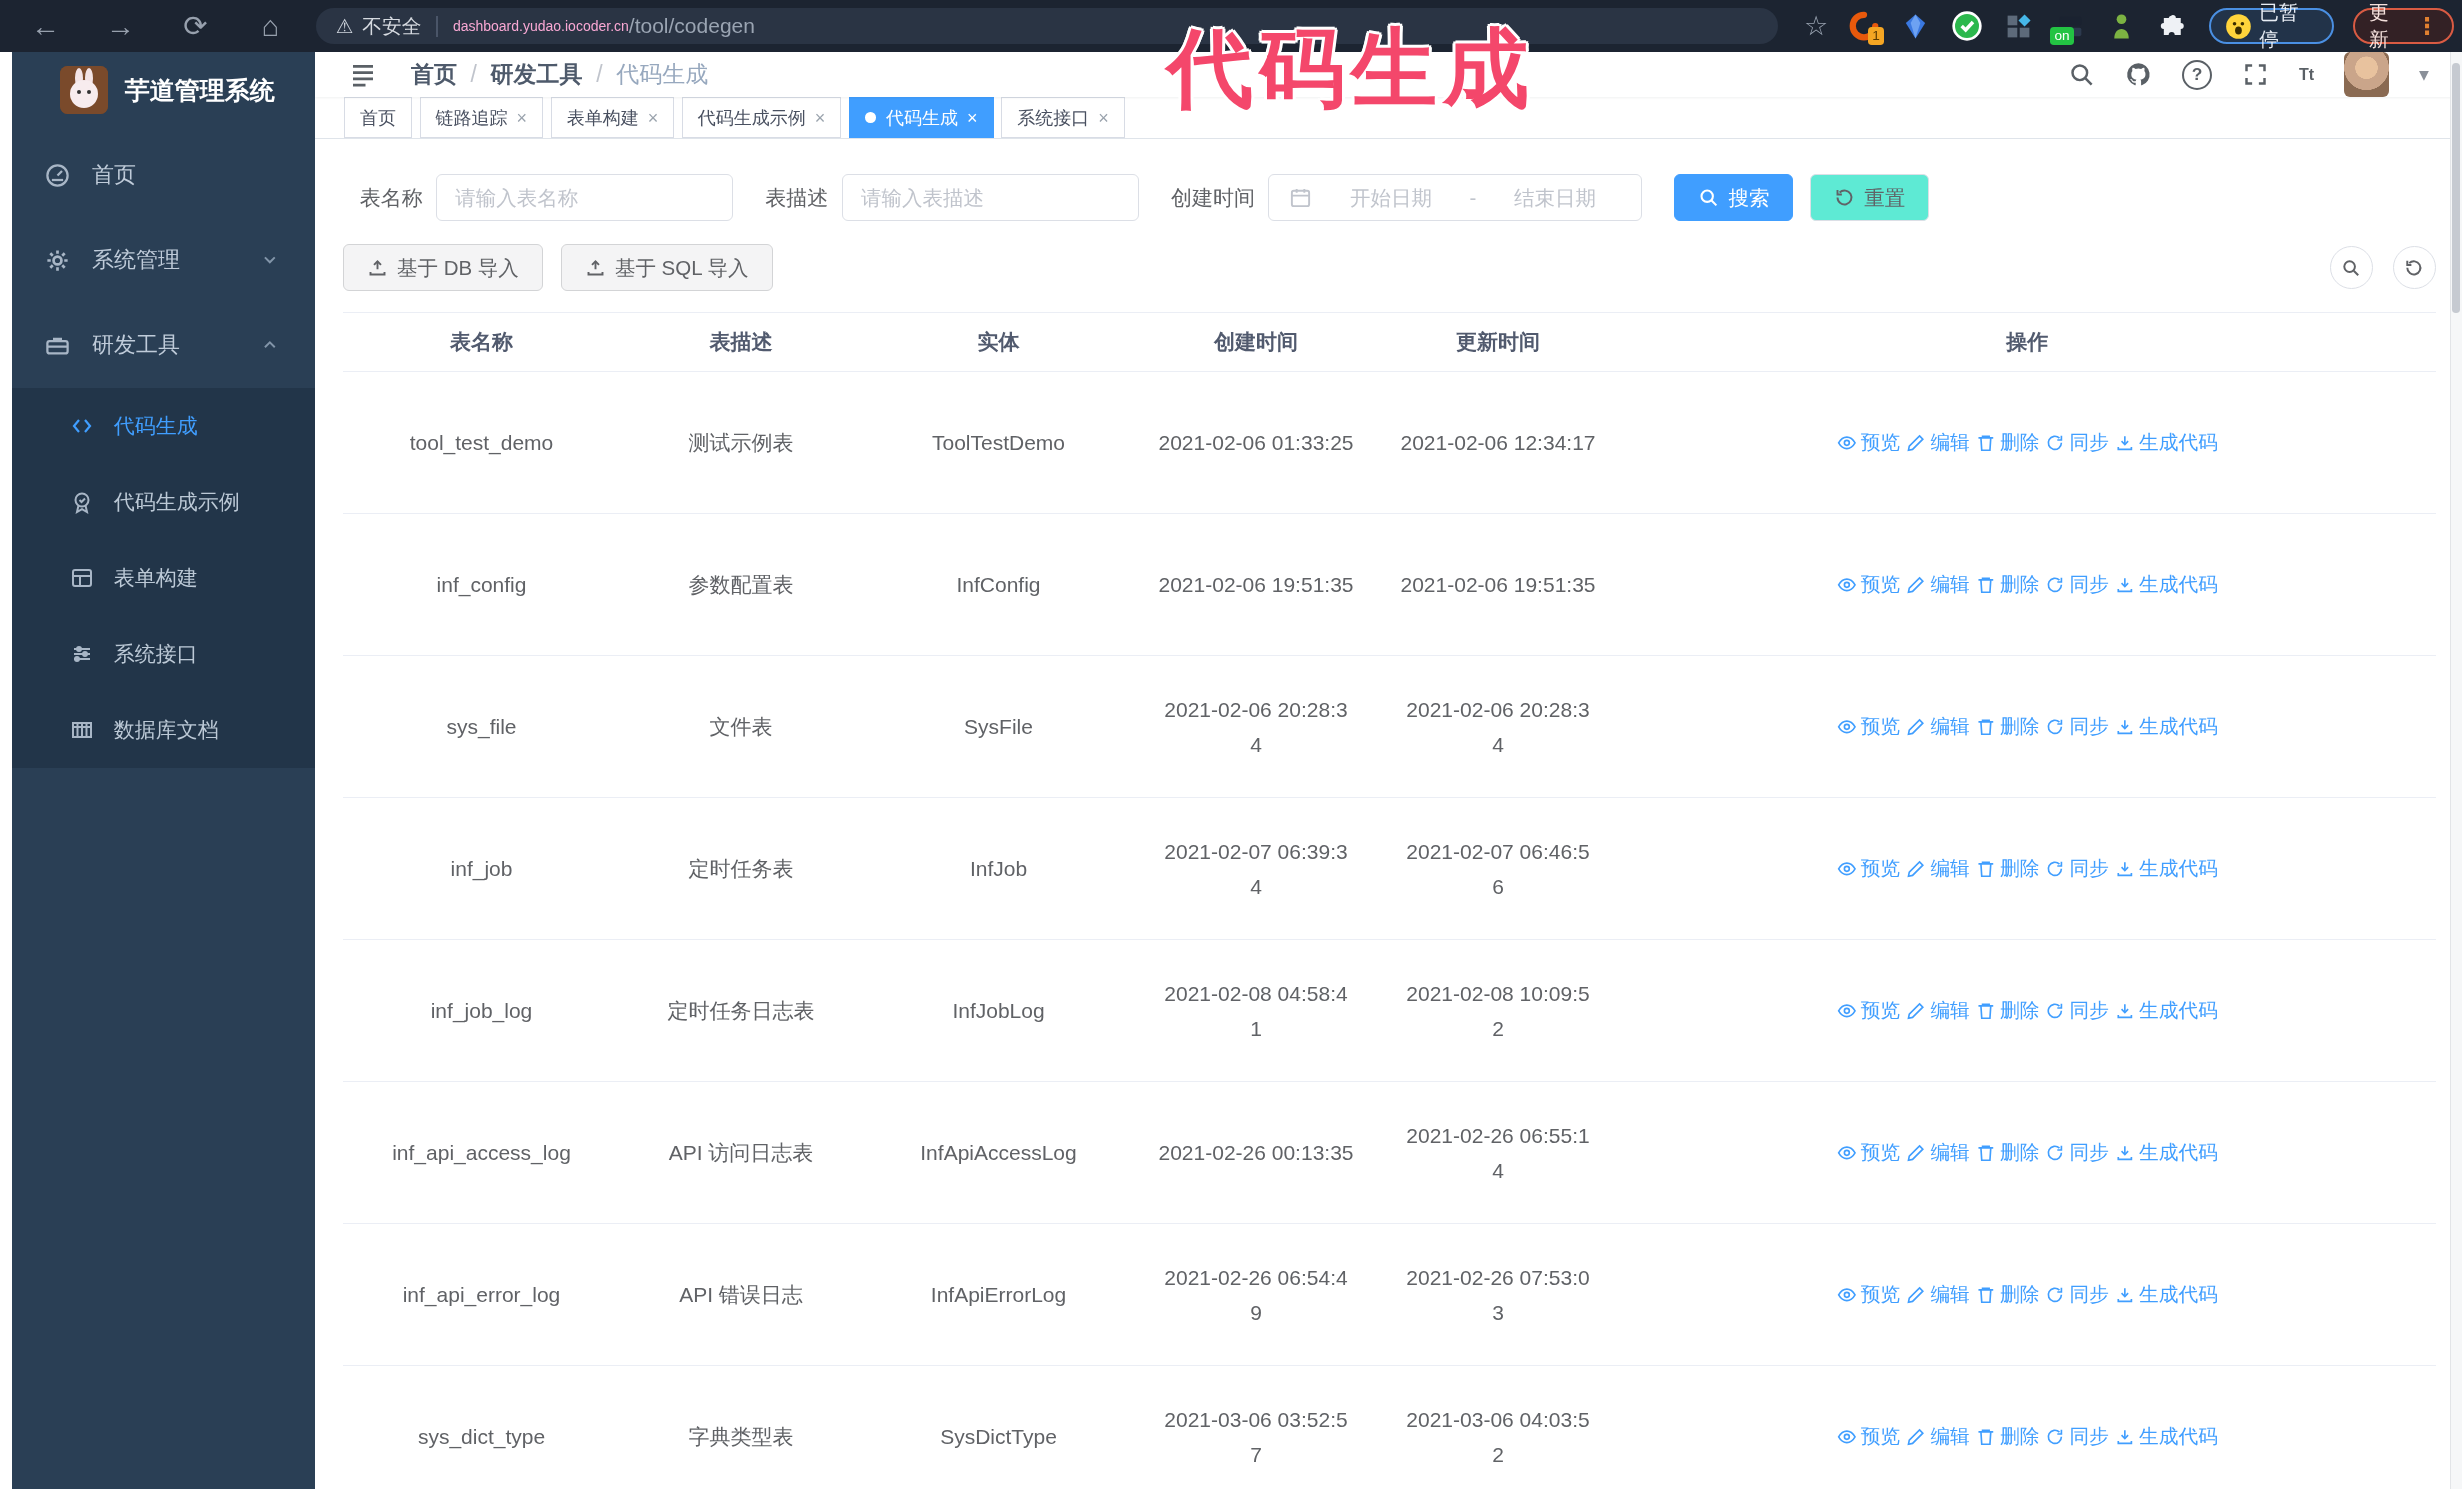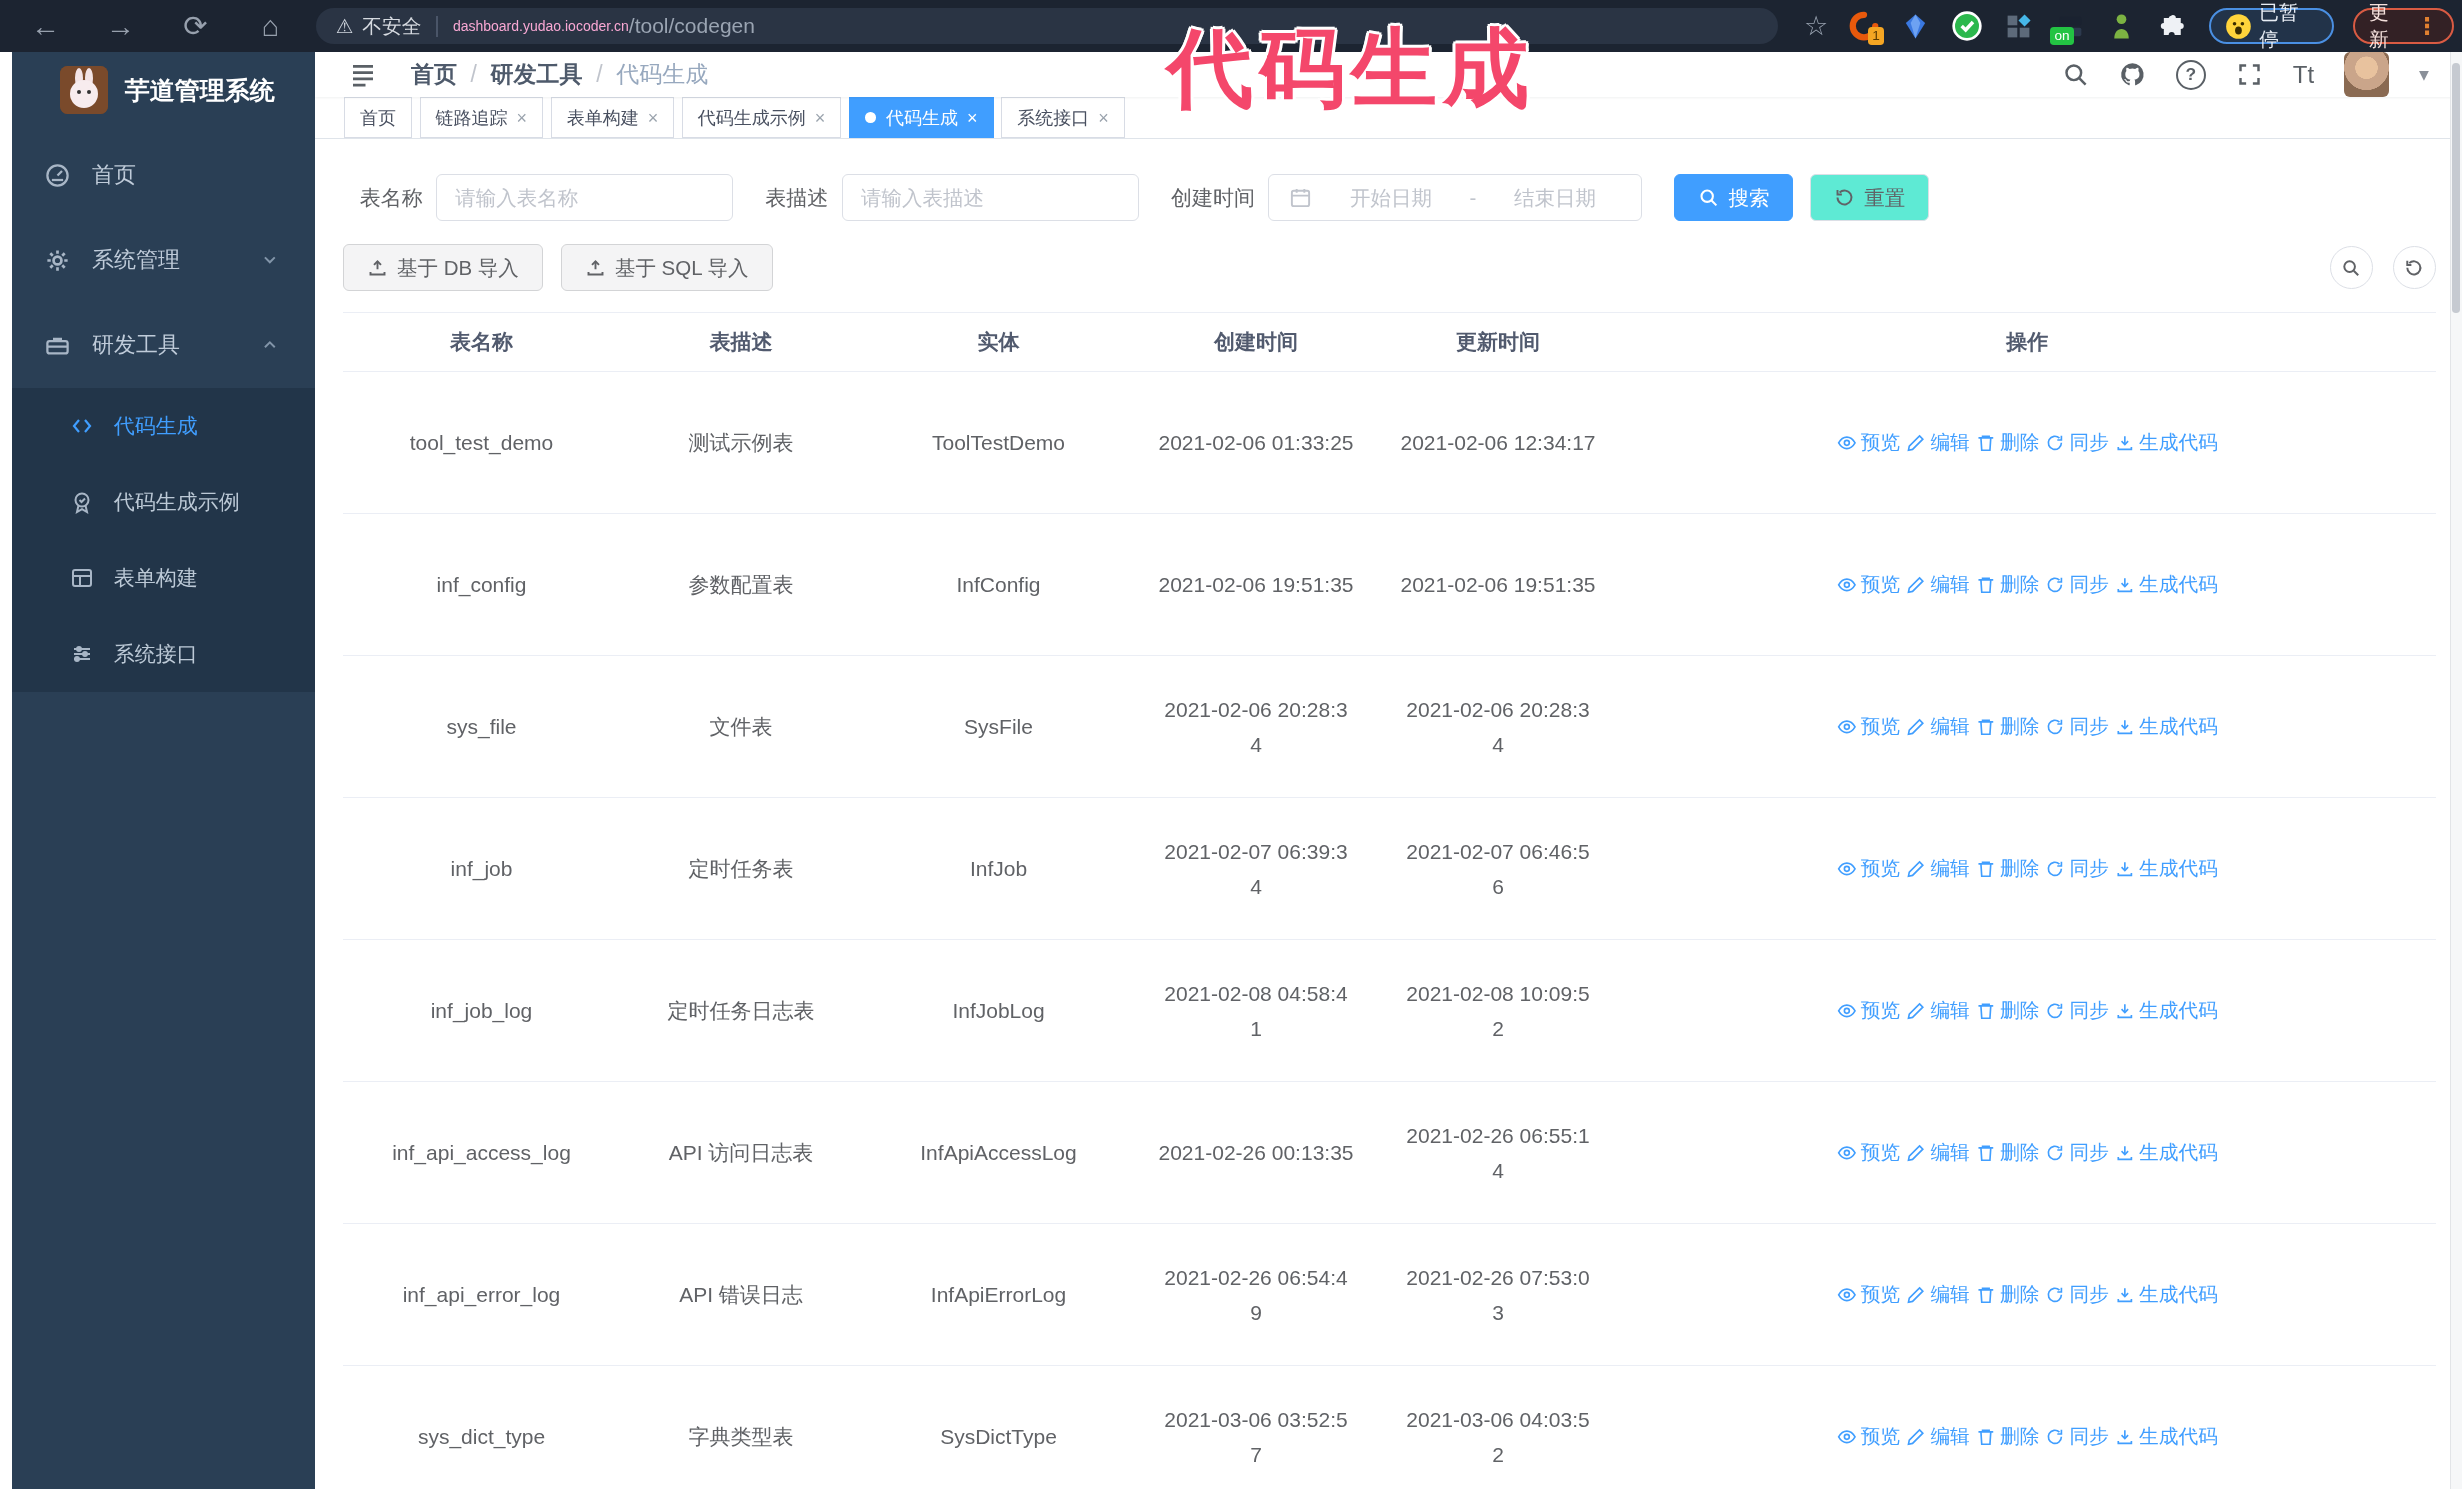--- a/index.html
+++ b/index.html
@@ -43,21 +43,21 @@
   
   .topbar{height:76px;background:#fff;display:flex;align-items:center;padding:0 33px;box-shadow:0 0.8px 3px rgba(0,21,41,.08);position:relative;z-index:1}
   .hamburger{width:30px;height:30px;color:#5a6066;margin-right:33px;cursor:pointer}
   .crumb{display:flex;align-items:center;gap:13.6px;font-size:23px}
   .crumb .c-link{color:#4e5a6b;font-weight:bold;cursor:pointer}
   .crumb .c-sep{color:#c0c4cc}
   .crumb .c-cur{color:#97a8be}
   .top-right{margin-left:auto;display:flex;align-items:center;gap:30px;color:#5a6066}
   .tr-ic{width:27px;height:27px;cursor:pointer;color:#5a6066}
   .q-ic{width:26px;height:26px;border:2.3px solid #5a6066;border-radius:50%;display:flex;align-items:center;justify-content:center;font-size:17.4px;font-weight:bold;cursor:pointer}
-  .tt-ic{font-size:24px;font-weight:normal;cursor:pointer}
+  .tt-ic{font-size:16px;font-weight:bold;cursor:pointer}
   .avatar{width:45px;height:45px;border-radius:6px;background:radial-gradient(circle at 50% 35%,#e8c29e 0 30%,#caa58a 31% 60%,#8a6a52 61%);cursor:pointer}
   .caret{color:#8a9099;font-size:19.7px;cursor:pointer}
   
   .tabbar{height:52px;display:flex;align-items:center;gap:7.6px;padding:0 0 0 29px;border-bottom:0.8px solid #dfe4ea;background:#fff}
   .tag{height:39px;display:flex;align-items:center;padding:0 15px;border:0.8px solid #d8dce5;background:#fff;color:#495060;font-size:18px;cursor:pointer;gap:9px}
   .tag .x{font-size:18px;color:#9aa3ad;line-height:1}
   .tag.active{background:#409eff;border-color:#409eff;color:#fff}
   .tag.active .x{color:#fff}
   .tag.active::before{content:"";width:10.6px;height:10.6px;border-radius:50%;background:#fff;margin-right:1.5px}
   
@@ -244,20 +244,27 @@
         </div>
         <div class="sitem">
           <svg class="ic" viewBox="0 0 24 24" fill="none" stroke="currentColor" stroke-width="2">
               <path d="M4 7h16M4 12h16M4 17h16"></path>
               <circle cx="9" cy="7" r="2" fill="currentColor"></circle>
               <circle cx="15" cy="12" r="2" fill="currentColor"></circle>
               <circle cx="7" cy="17" r="2" fill="currentColor"></circle>
             </svg>
           <span>系统接口</span>
         </div>
+        <div class="sitem">
+          <svg class="ic" viewBox="0 0 24 24" fill="none" stroke="currentColor" stroke-width="2">
+              <rect x="3" y="5" width="18" height="14"></rect>
+              <path d="M7.5 5v14M12 5v14M16.5 5v14M3 9h18"></path>
+            </svg>
+          <span>数据库文档</span>
+        </div>
       </div>
     </nav>
   </aside>
 
   <div class="main">
     <header class="topbar">
       <svg class="hamburger" viewBox="0 0 24 24" fill="none" stroke="currentColor" stroke-width="2.2">
           <path d="M4 5h16M4 10h16M4 15h16M4 20h10"></path>
         </svg>
       <nav class="crumb">

